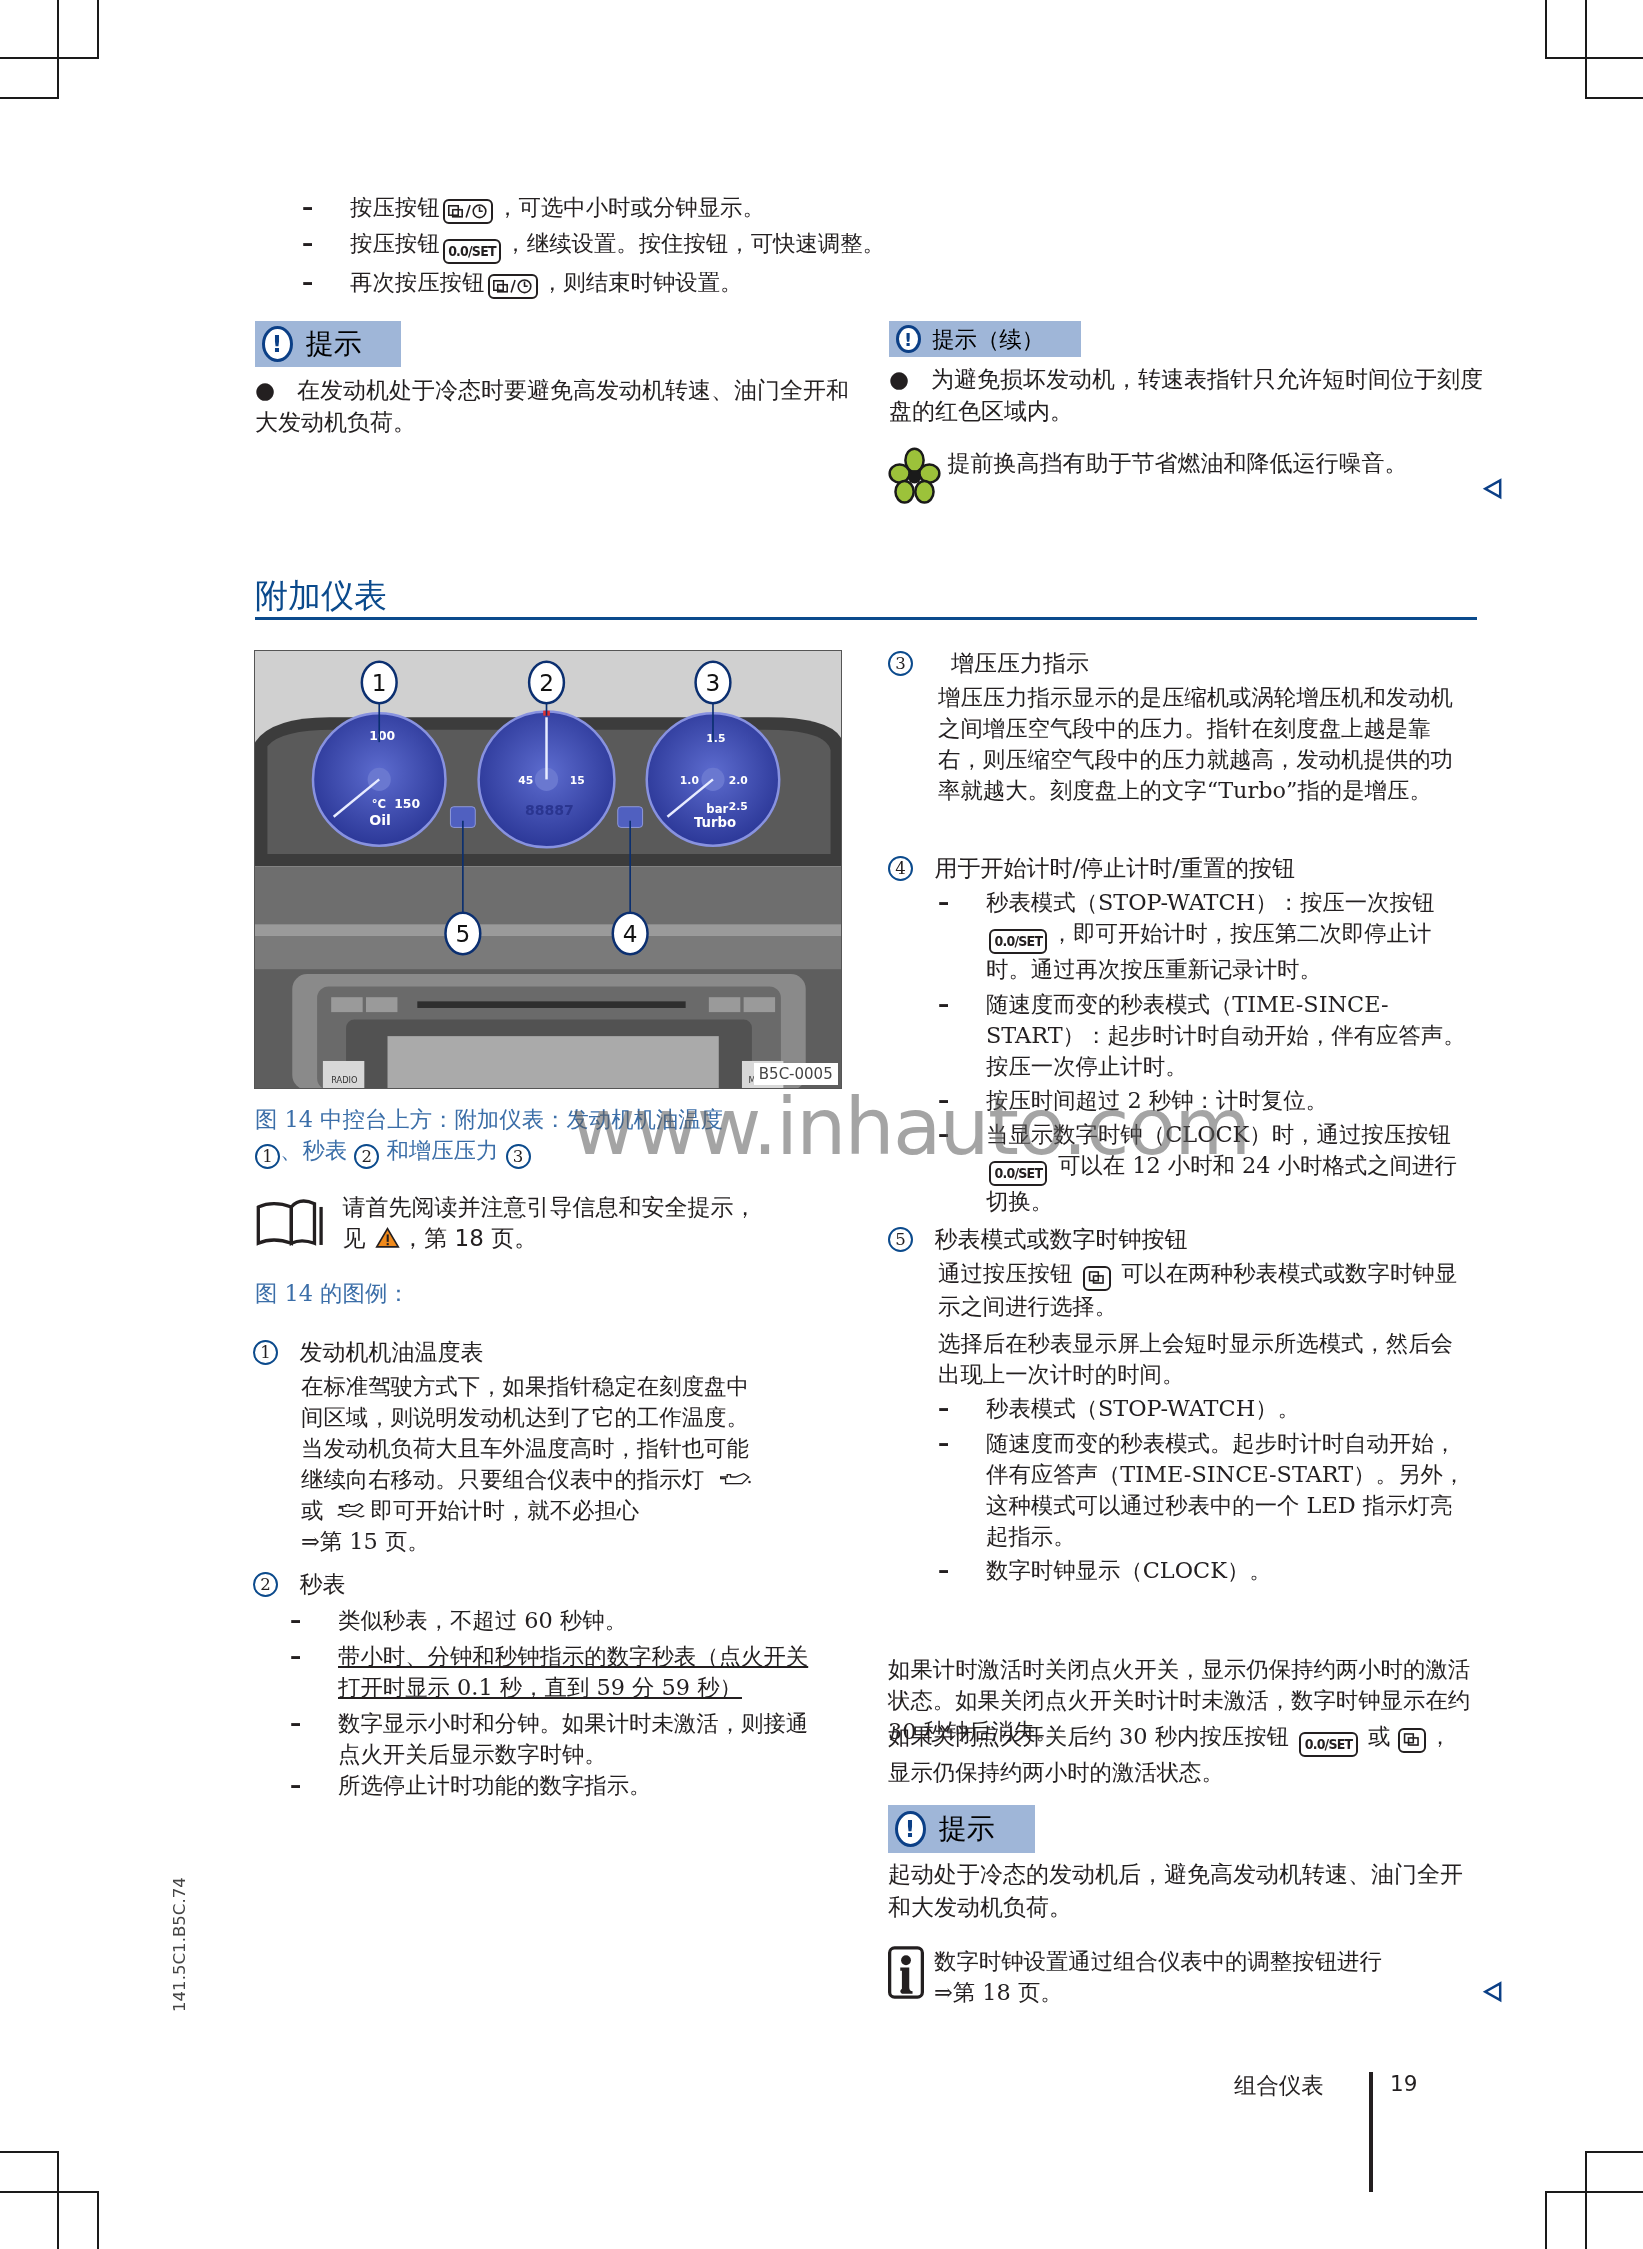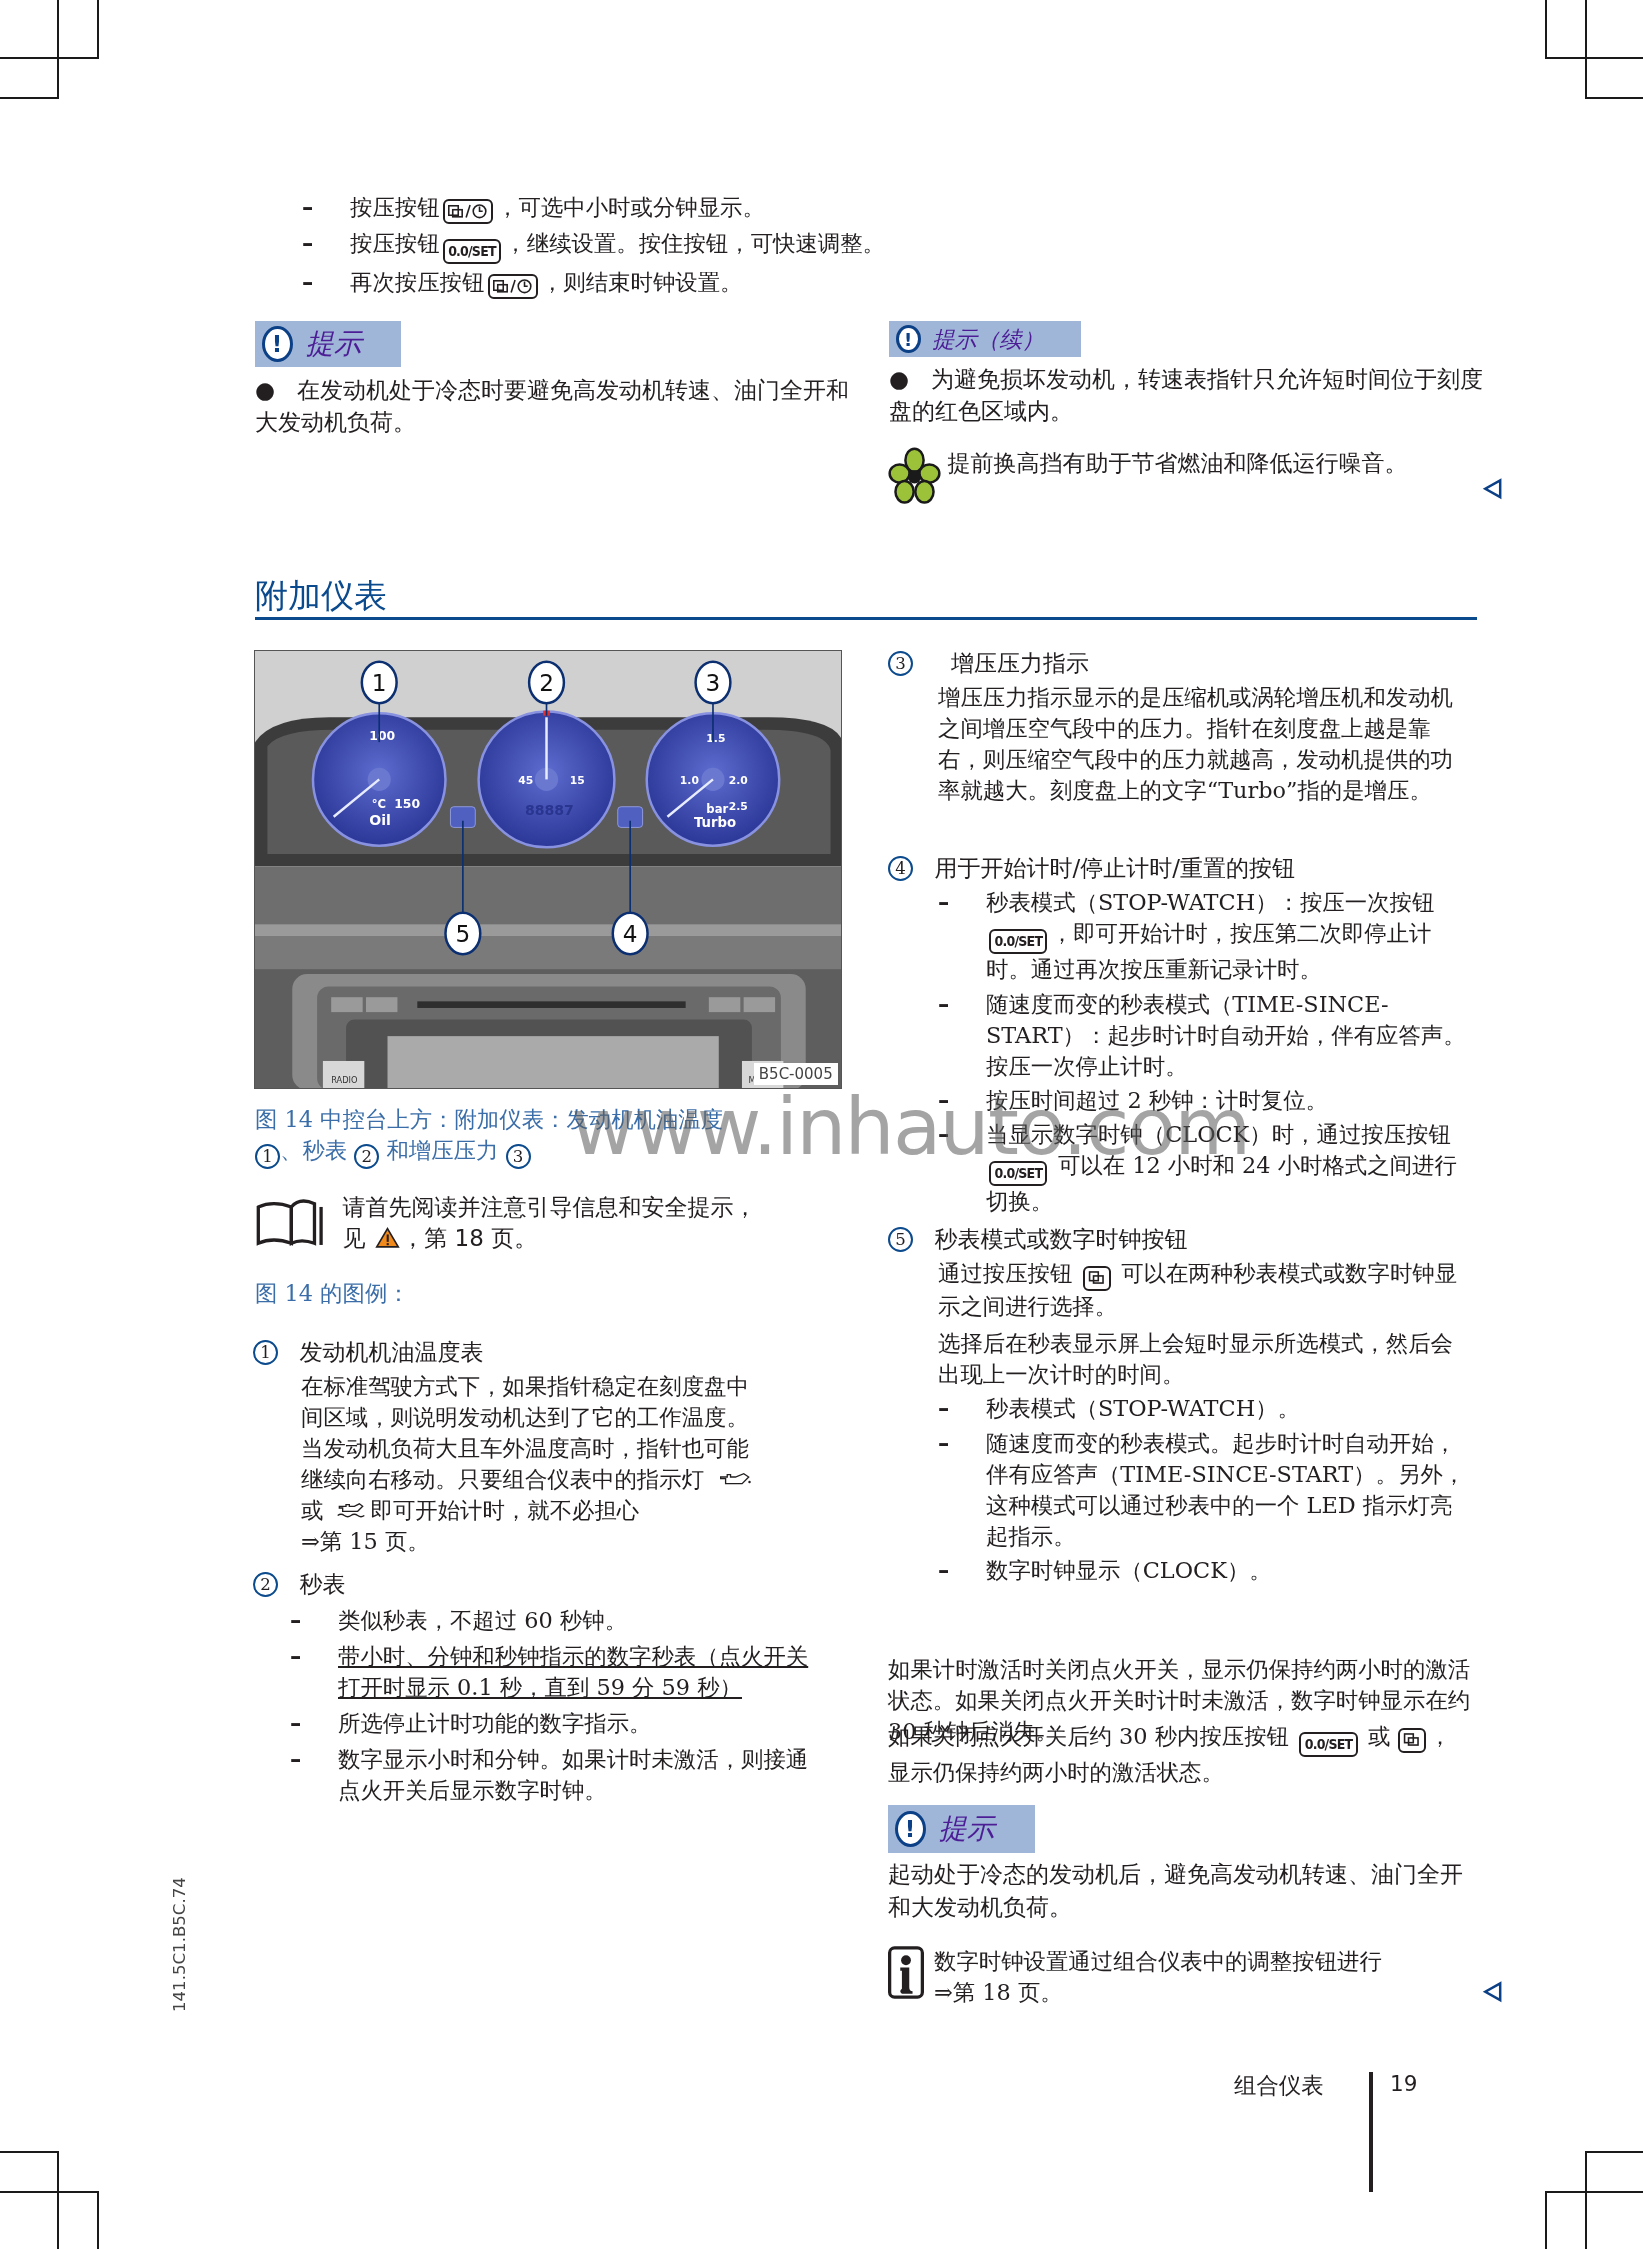--- a/index.html
+++ b/index.html
@@ -36,21 +36,21 @@
   .hint-badge {
     position: absolute; background: #9fb6d8; display: flex; align-items: center;
   }
   .hint-badge .ico {
     border: 3.3px solid #0b3f86; border-radius: 50%; background: #fff;
     display: flex; align-items: center; justify-content: center;
     color: #0b3f86; font-weight: bold; font-family: "DejaVu Sans", sans-serif;
     box-sizing: border-box;
   }
   .hint-badge .lbl {
-    color: #4c1d95; font-style: italic; font-family: "DejaVu Sans", sans-serif;
+    color: #000000; font-family: "DejaVu Sans", sans-serif;
   }
   .section-title {
     color: #0b4a8c; font-size: 33px; font-family: "DejaVu Sans", sans-serif;
   }
   .blue { color: #3b6ea8; }
   .item-head { font-family: "DejaVu Sans", sans-serif; font-size: 23px; }
   .back-tri { position: absolute; width: 21.5px; height: 21.5px; }
   .watermark {
     position: absolute; font-family: "DejaVu Sans", "Liberation Sans", sans-serif;
     font-size: 79px; color: rgba(90,90,90,0.55); letter-spacing: -1.7px;
@@ -306,22 +306,22 @@
 </div>
 
 <div class="abs" style="left:253px;top:1569px;width:596px;">
   <div style="display:flex;align-items:center;">
     <span class="num-circle">2</span>
     <span class="item-head" style="margin-left:21.5px;">秒表</span>
   </div>
   <ul class="dash-list text" style="margin-left:37px;margin-top:5px;font-size:22.4px;line-height:31px;width:538px;">
     <li style="margin-bottom:5px;">类似秒表，不超过 60 秒钟。</li>
     <li style="margin-bottom:5px;text-decoration:underline;">带小时、分钟和秒钟指示的数字秒表（点火开关打开时显示 0.1 秒，直到 59 分 59 秒）</li>
+    <li>数字显示小时和分钟。如果计时未激活，则接通点火开关后显示数字时钟。</li>
     <li style="margin-bottom:5px;">所选停止计时功能的数字指示。</li>
-    <li>数字显示小时和分钟。如果计时未激活，则接通点火开关后显示数字时钟。</li>
   </ul>
 </div>
 
 <div class="abs" style="left:888px;top:648px;width:596px;">
   <div style="display:flex;align-items:center;">
     <span class="num-circle">3</span>
     <span class="item-head" style="margin-left:38px;">增压压力指示</span>
   </div>
   <div class="text" style="margin-left:50px;margin-top:3.3px;font-size:22.4px;line-height:31px;width:530px;">增压压力指示显示的是压缩机或涡轮增压机和发动机之间增压空气段中的压力。指针在刻度盘上越是靠右，则压缩空气段中的压力就越高，发动机提供的功率就越大。刻度盘上的文字“Turbo”指的是增压。</div>
 </div>

